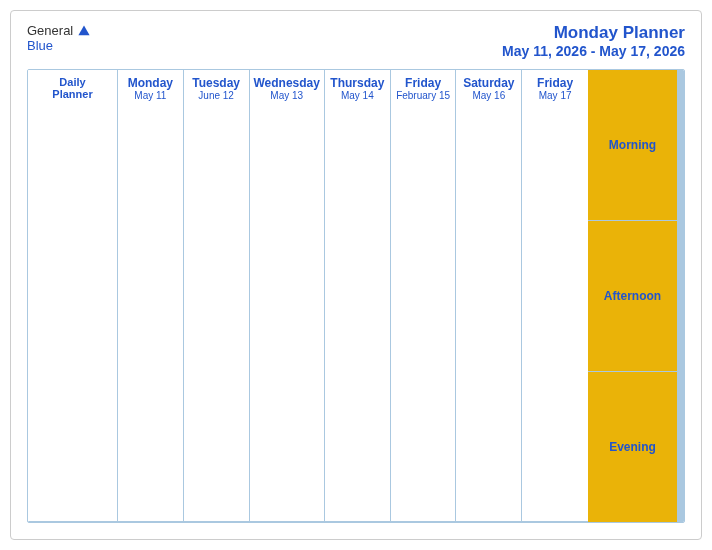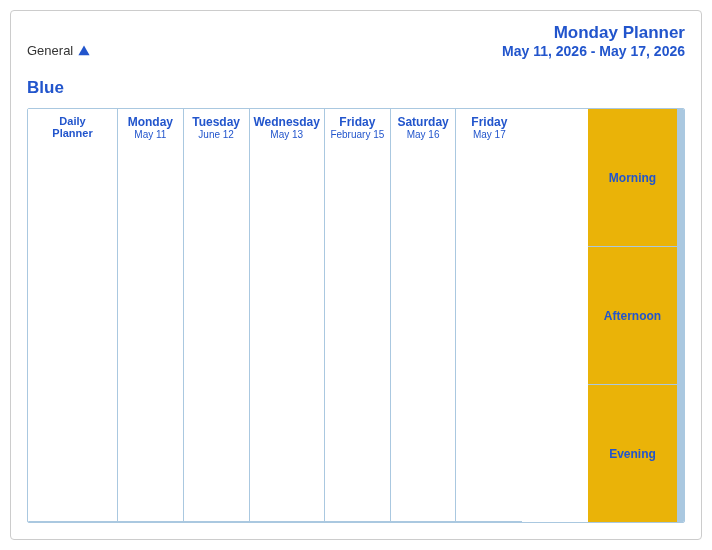--- a/index.html
+++ b/index.html
@@ -35,33 +35,32 @@
     .logo-area {
       display: flex;
       flex-direction: column;
       align-items: flex-start;
     }
 
     .logo-text {
       display: flex;
       align-items: center;
       gap: 2px;
-      margin-top: 20px;
     }
 
     .logo-general {
       font-size: 13px;
       color: #333;
       font-weight: normal;
     }
 
     .logo-blue {
-      font-size: 17px;
-      color: #2255cc;
-      font-weight: bold;
+      font-size: 13px;
+      color: #2255cc;
+      font-weight: normal;
     }
 
     .logo-icon {
       display: inline-block;
       width: 14px;
       height: 14px;
       margin-left: 2px;
     }
 
     .title-area {
@@ -199,20 +198,24 @@
       </div>
       <div class="col-head">
         <span class="col-head-label">Tuesday</span>
         <span class="col-head-date">June 12</span>
       </div>
       <div class="col-head">
         <span class="col-head-label">Wednesday</span>
         <span class="col-head-date">May 13</span>
       </div>
       <div class="col-head">
+        <span class="col-head-label">Thursday</span>
+        <span class="col-head-date">May 14</span>
+      </div>
+      <div class="col-head">
         <span class="col-head-label">Friday</span>
         <span class="col-head-date">February 15</span>
       </div>
       <div class="col-head">
         <span class="col-head-label">Saturday</span>
         <span class="col-head-date">May 16</span>
       </div>
       <div class="col-head">
         <span class="col-head-label">Friday</span>
         <span class="col-head-date">May 17</span>

